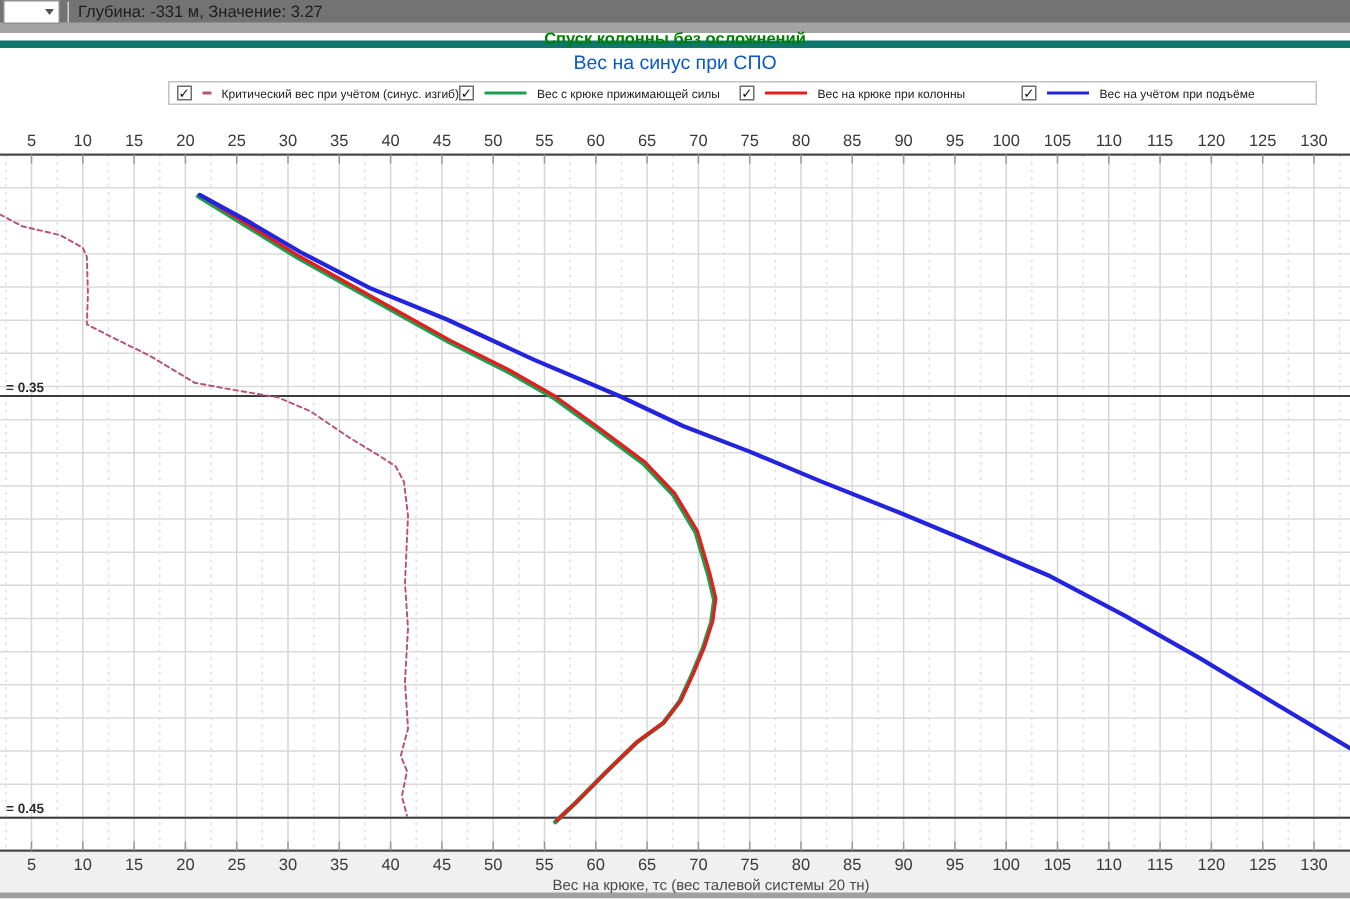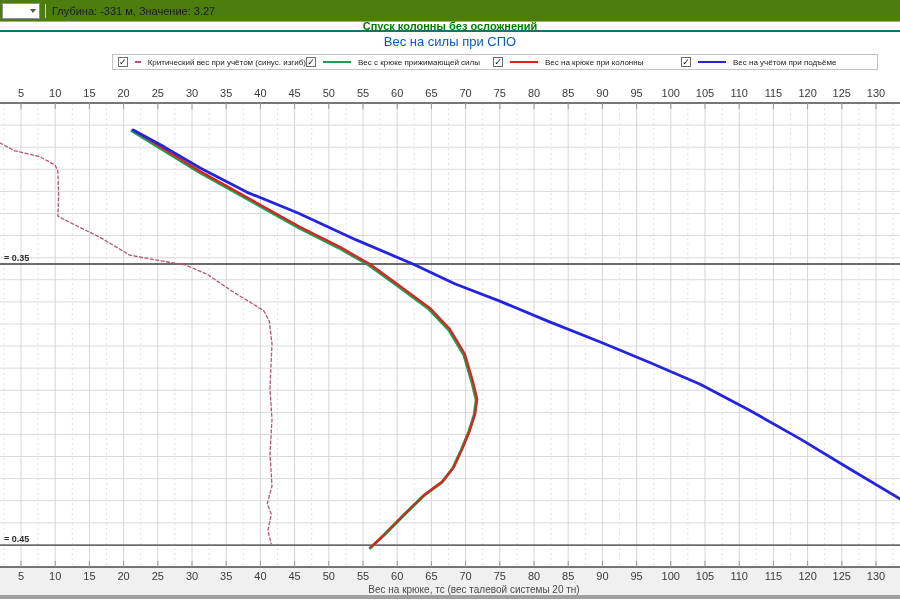--- a/index.html
+++ b/index.html
@@ -1,32 +1,32 @@
 <!DOCTYPE html>
 <html><head>
 <meta charset="utf-8">
 <style>
   * { margin:0; padding:0; box-sizing:border-box; }
   html,body { width:900px; height:600px; background:#ffffff; overflow:hidden;
               font-family:"Liberation Sans", sans-serif; }
 
   
-  .toolbar { height:22px; background:#4d7c0f; border-bottom:1px solid #a3a3a3;
+  .toolbar { height:22px; background:#737373; border-bottom:7px solid #a3a3a3;
              display:flex; align-items:center; }
   .combo { width:38px; height:16px; margin-left:2px; background:#ffffff;
            border:1px solid #8f8f8f; display:flex; align-items:center;
            justify-content:flex-end; padding-right:3px; }
   .combo .arrow { width:0; height:0; border-left:3.5px solid transparent;
                   border-right:3.5px solid transparent; border-top:4px solid #555; }
   .tb-sep { width:1px; height:14px; background:#cfcfcf; margin:0 6px 0 5px; }
   .status { font-size:11px; color:#1d1d1d; }
 
   
   .title-band { height:10px; line-height:9px; text-align:center;
-                font-size:11px; font-weight:bold; border-bottom:2px solid #0f766e; }
+                font-size:11px; font-weight:bold; border-bottom:5px solid #0f766e; }
   .subtitle-band { height:20px; line-height:20px; text-align:center; font-size:13px; }
 
   
   .legend { width:766px; height:16px; margin:2px 0 0 112px;
             border:1px solid #c3c3c3; background:#ffffff;
             display:grid; grid-template-columns:188px 187px 188px auto;
             align-items:center; padding-left:5px; }
   .legend-item { display:flex; align-items:center; gap:4px; white-space:nowrap; }
   .cb { width:10px; height:10px; border:1px solid #6e6e6e; background:#fff;
         font-size:9px; line-height:8px; text-align:center; color:#111; }
@@ -42,21 +42,21 @@
 <div class="toolbar">
   <div class="combo">
     <span></span>
     <span class="arrow"></span>
   </div>
   <div class="tb-sep"></div>
   <div class="status">Глубина: -331 м, Значение: 3.27</div>
 </div>
 
 <div class="title-band" id="main-title" style="color: rgb(0, 128, 0);">Спуск колонны без осложнений</div>
-<div class="subtitle-band" id="sub-title" style="color: rgb(10, 88, 202);">Вес на силы при СПО</div>
+<div class="subtitle-band" id="sub-title" style="color: rgb(10, 88, 202);">Вес на синус при СПО</div>
 
 <div class="legend">
   <div class="legend-item">
     <span class="cb">✓</span>
     <span class="swatch" style="border-top-color: rgb(181, 83, 122); border-top-style: dashed;"></span>
     <span class="legend-label">Критический вес при учётом (синус. изгиб)</span>
   </div>
   <div class="legend-item">
     <span class="cb">✓</span>
     <span class="swatch" style="border-top-color: rgb(30, 158, 80); border-top-style: solid;"></span>

